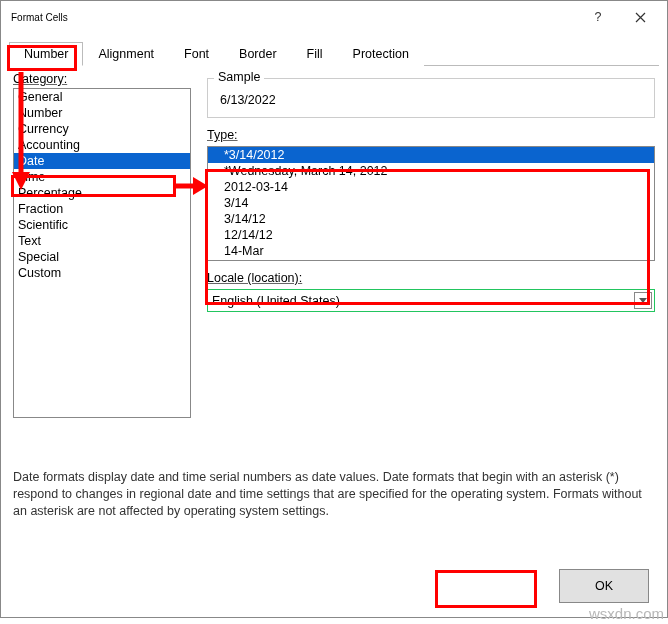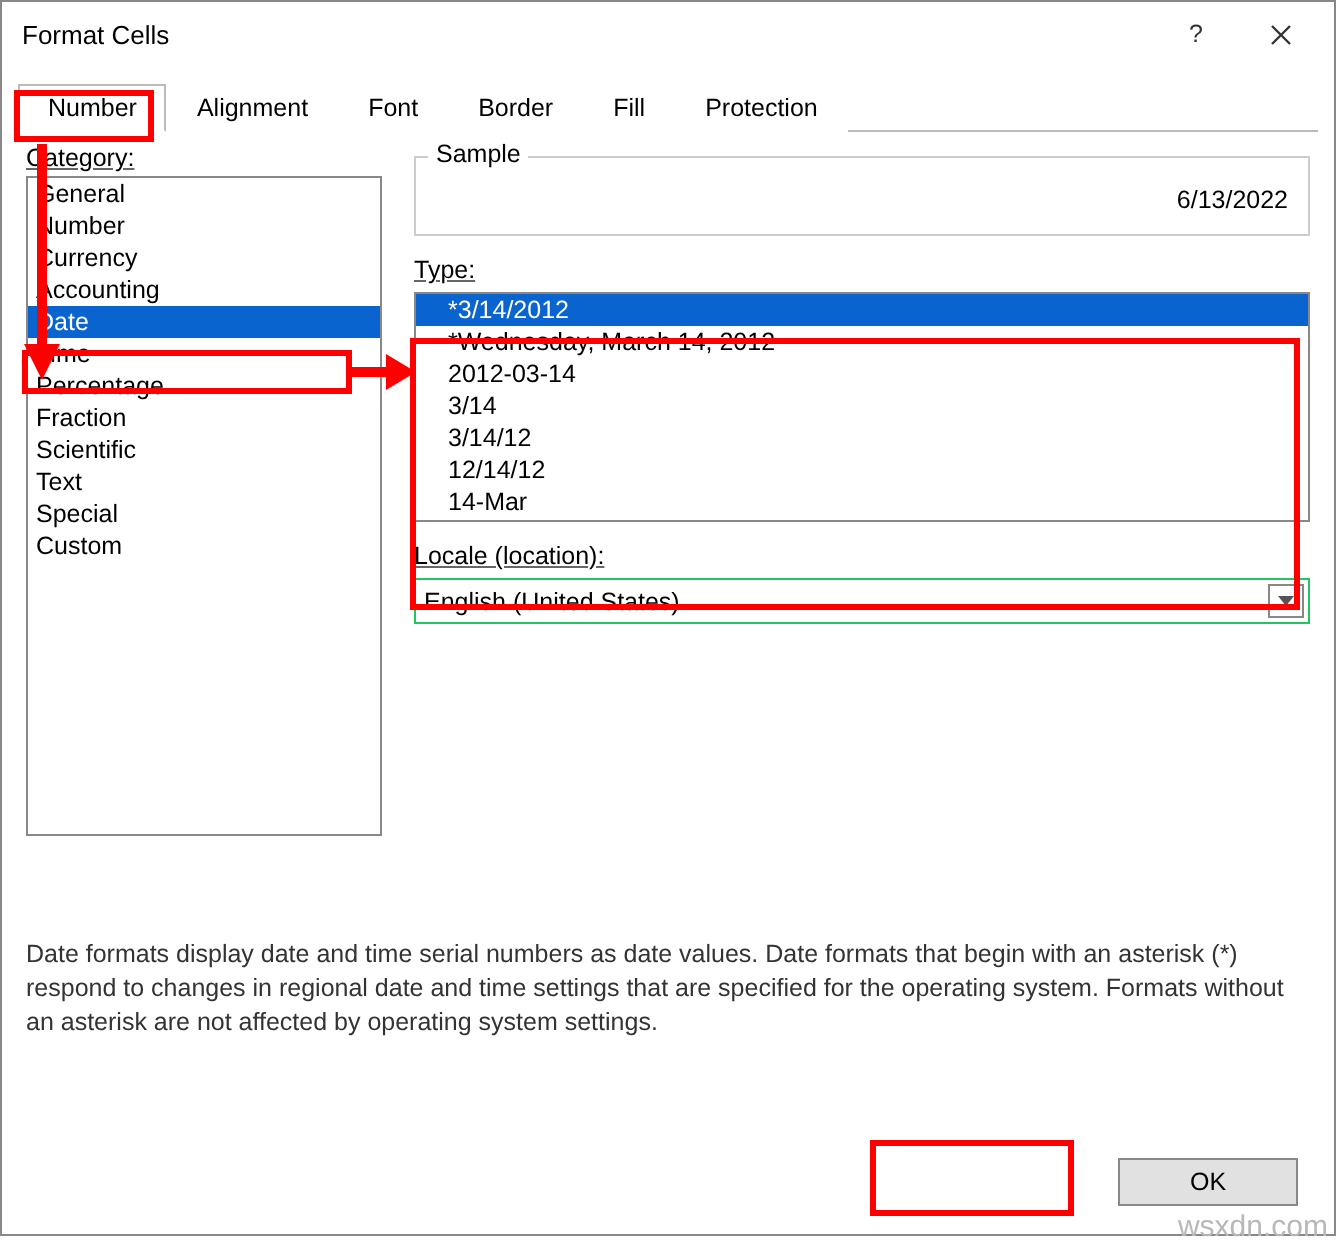--- a/index.html
+++ b/index.html
@@ -1,49 +1,49 @@
 <!DOCTYPE html>
 <html><head>
 <meta charset="utf-8">
 <style>
 * { box-sizing: border-box; font-family: "Segoe UI", Tahoma, sans-serif; font-size: 12.5px; }
 body { margin: 0; background: #fff; width: 668px; height: 624px; position: relative; }
 
 .dialog { width: 668px; height: 618px; border: 1px solid #888; background: #fff; position: relative; }
 
 .titlebar { height: 32px; display: flex; align-items: center; padding: 0 6px 0 10px; }
-.titlebar .title { flex: 1; font-size: 13px; }
+.titlebar .title { flex: 1; font-size: 10px; }
 .titlebar .tbtn { width: 42px; height: 28px; display: flex; align-items: center; justify-content: center; color: #333; }
 
 .tabs-wrap { position: relative; padding: 8px 8px 0 8px; }
 .tabs { display: flex; border-bottom: 1px solid #bbb; position: relative; }
 .tab { padding: 4px 14px; border: 1px solid transparent; border-bottom: none; cursor: pointer; position: relative; top: 1px; background: #fff; }
 .tab.active { border-color: #bbb; border-bottom: 1px solid #fff; }
 
 .content { position: relative; padding: 10px 12px; height: 480px; }
 
 .cat-col { position: absolute; left: 12px; top: 6px; width: 178px; }
 .label-u { text-decoration: underline; text-decoration-color: #666; display: inline-block; margin-bottom: 2px; }
 .category-list { width: 178px; height: 330px; border: 1px solid #888; overflow-y: scroll; background: #fff; }
 .cat-item { padding: 0 4px; line-height: 16px; cursor: pointer; }
 .cat-item.selected { background: #0a64cf; color: #fff; }
 
 .right-col { position: absolute; left: 206px; top: 12px; right: 12px; }
-.sample-box { border: 1px solid #ccc; padding: 14px 10px 10px 10px; position: relative; margin-bottom: 10px; text-align: right; }
+.sample-box { border: 1px solid #ccc; padding: 14px 10px 10px 10px; position: relative; margin-bottom: 10px; }
 .sample-lbl { position: absolute; top: -9px; left: 6px; background: #fff; padding: 0 4px; }
 .type-list { border: 1px solid #888; overflow-y: scroll; height: 115px; background: #fff; }
 .type-item { padding: 0 16px; line-height: 16px; cursor: pointer; }
 .type-item.selected { background: #0a64cf; color: #fff; }
 .locale-select { width: 100%; height: 23px; border: 1px solid #22c55e; display: flex; align-items: center; padding: 0 4px; position: relative; background: #fff; }
 .locale-select .arrow { position: absolute; right: 2px; top: 2px; width: 18px; height: 17px; border: 1px solid #888; display: flex; align-items: center; justify-content: center; }
 
 .help-text { position: absolute; left: 12px; right: 12px; top: 468px; font-size: 12.5px; line-height: 1.35; color: #333; }
 
 .btn-row { position: absolute; right: 18px; bottom: 14px; display: flex; gap: 10px; }
-.btn { width: 90px; height: 24px; border: 1px solid #888; background: #e1e1e1; display: flex; align-items: center; justify-content: center; cursor: pointer; }
+.btn { width: 90px; height: 34px; border: 1px solid #888; background: #e1e1e1; display: flex; align-items: center; justify-content: center; cursor: pointer; }
 
 
 .annot { position: absolute; border: 3px solid #ff0000; pointer-events: none; }
 .arrow-svg { position: absolute; pointer-events: none; }
 
 .watermark { position: absolute; right: 4px; bottom: 2px; font-size: 15px; color: #b8b8b8; }
 
 ::-webkit-scrollbar { width: 16px; }
 ::-webkit-scrollbar-track { background: #f0f0f0; }
 ::-webkit-scrollbar-thumb { background: #c2c2c2; }

